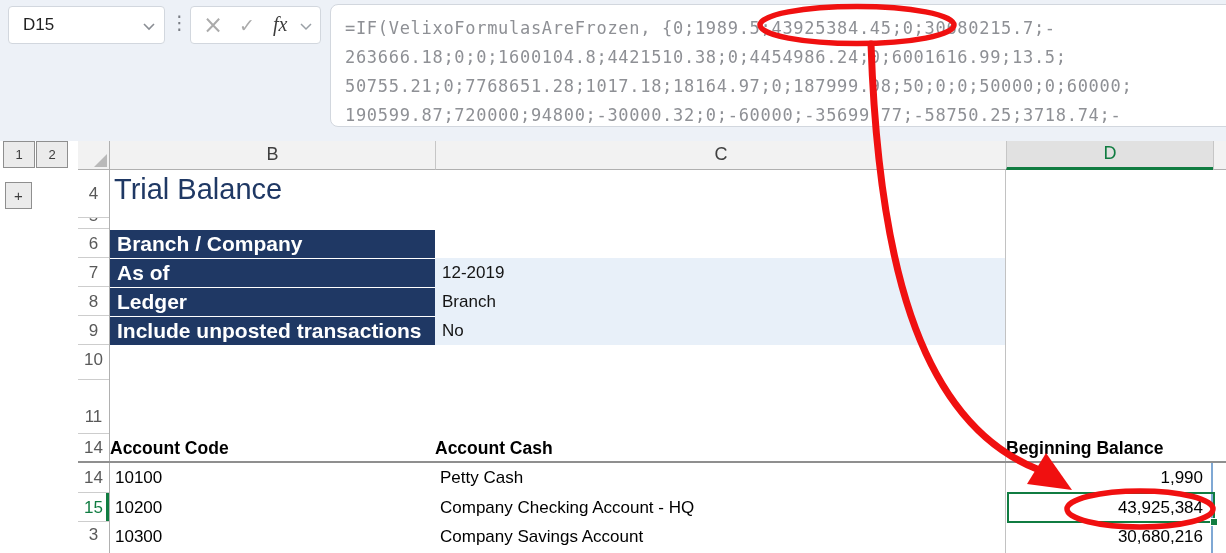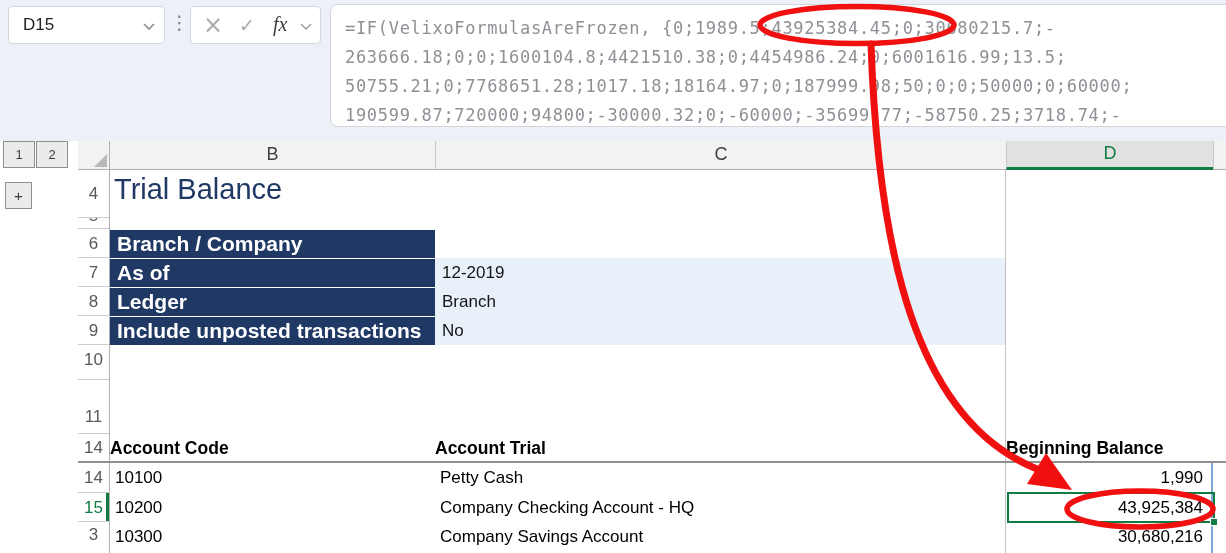--- a/index.html
+++ b/index.html
@@ -148,21 +148,21 @@
       <span>12-2019</span>
     </div>
   <div class="bluecell" style="top:287px;">
       <span>Branch</span>
     </div>
   <div class="bluecell" style="top:316px;">
       <span>No</span>
     </div>
 
   <div class="thead" style="left:110px;width:325px;">Account Code</div>
-  <div class="thead" style="left:435px;width:570px;">Account Trial</div>
+  <div class="thead" style="left:435px;width:570px;">Account Cash</div>
   <div class="thead" style="left:1006px;width:207px;">Beginning Balance</div>
 
   <div class="dcell" style="left:115px;top:463px;">10100</div>
   <div class="dcell" style="left:440px;top:463px;">Petty Cash</div>
   <div class="dcell balance" style="left:1006px;top:463px;width:197px;">1,990</div>
 
   <div class="dcell" style="left:115px;top:493px;">10200</div>
   <div class="dcell" style="left:440px;top:493px;">Company Checking Account - HQ</div>
   <div class="dcell balance" style="left:1006px;top:493px;width:197px;">43,925,384</div>
 

